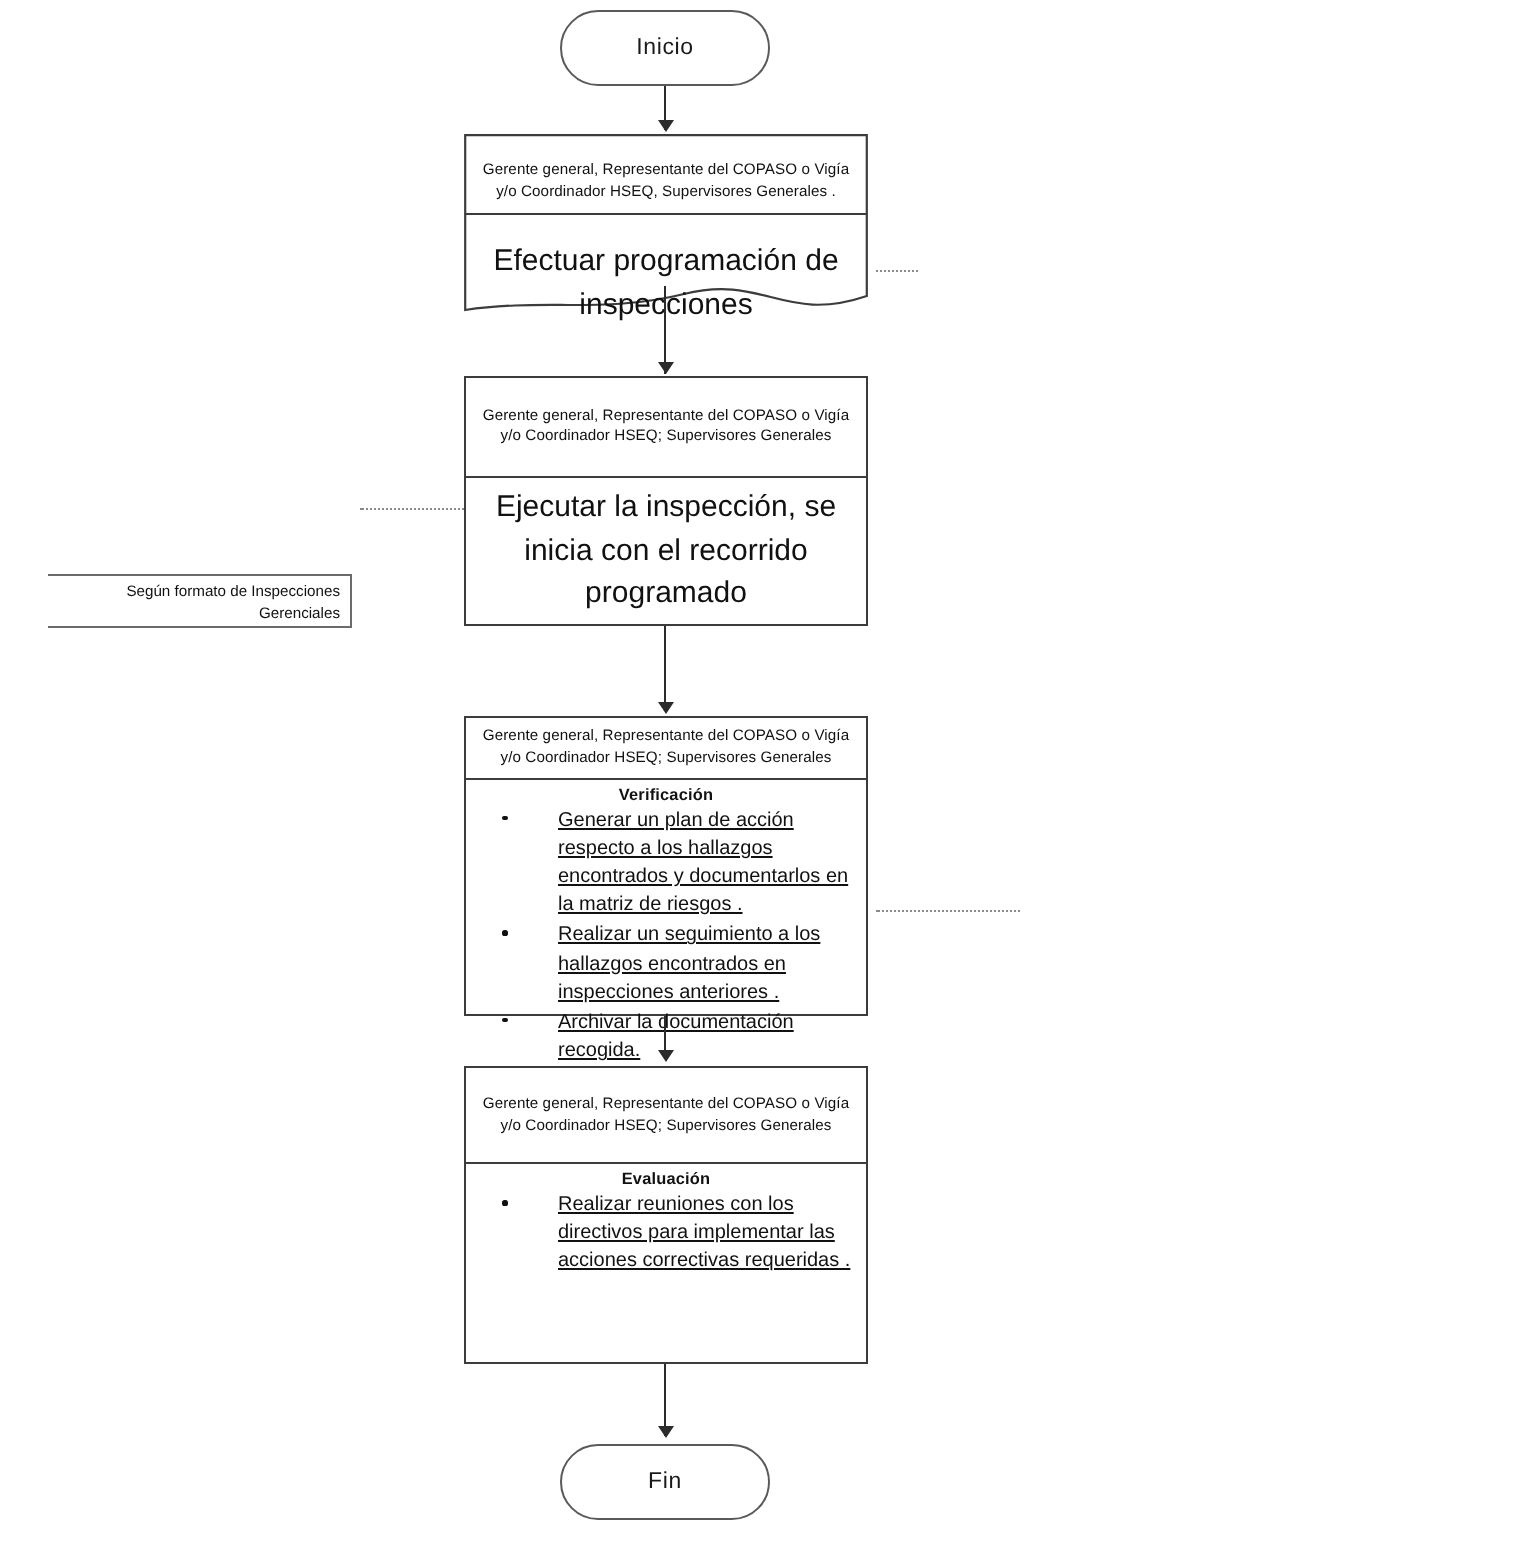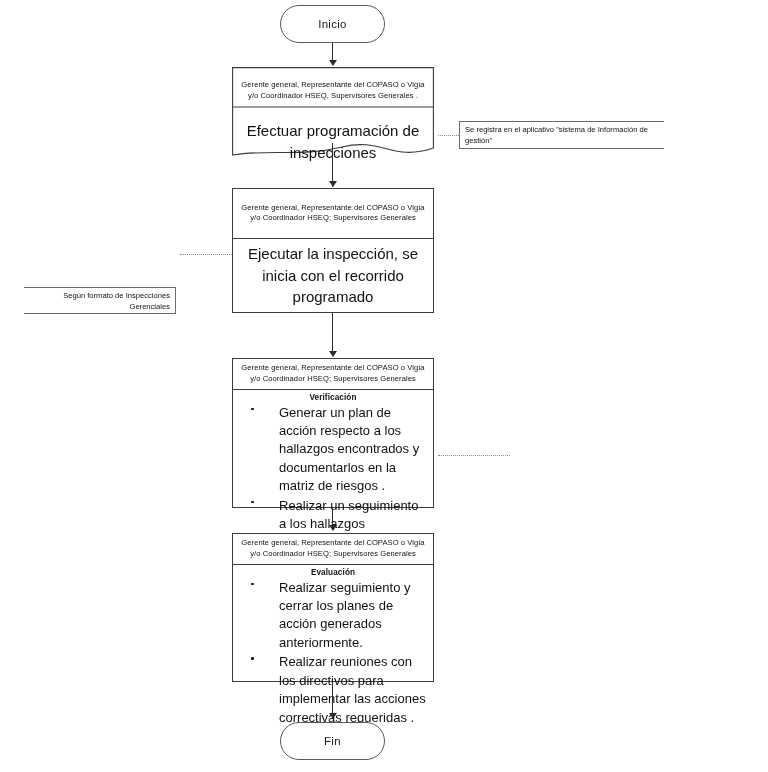--- a/index.html
+++ b/index.html
@@ -77,25 +77,26 @@
     margin-bottom: 2px;
     letter-spacing: .1px;
   }
   .bullets {
     margin: 0;
     padding: 0;
     list-style: none;
   }
   .bullets li {
     position: relative;
-    font-size: 13px;
+    font-size: 10px;
     line-height: 1.42;
     padding-left: 40px;
     margin-bottom: 1px;
     color: #111;
+    text-decoration: underline;
   }
   .bullets li::before {
     content: "";
     position: absolute;
     left: 12px;
     top: 4px;
     width: 2.6px;
     height: 2.6px;
     background: #111;
     border-radius: 50%;
@@ -187,23 +188,20 @@
     <div class="doc-content" style="height:98px;">
       <div class="pbox-head" style="height:40px; border-bottom:none; display:flex; align-items:center; justify-content:center;">Gerente general, Representante del COPASO o Vigía y/o Coordinador HSEQ, Supervisores Generales .</div>
       <div class="pbox-body" style="height:40px; justify-content:flex-start; padding-top:5px;">
         <div class="body-center">Efectuar programación de inspecciones</div>
       </div>
     </div>
   </div>
 
   <div class="dotline" style="left:438px; top:135px; width:21px;"></div>
 
-  <div class="note note-left-bracket" style="left:459px; top:121px; width:205px; height:28px;">
-    <span>Se registra en el aplicativo "sistema de Información de gestión"</span>
-  </div>
 
   <div class="vline" style="left:332px; top:143px; height:44px;"></div>
   <div class="arrowhead" style="left:328.5px; top:181px;"></div>
 
   <div class="node pbox" style="left:232px; top:188px; width:202px; height:125px;">
     <div class="pbox-head" style="height:49px; display:flex; align-items:center; justify-content:center;">Gerente general, Representante del COPASO o Vigía y/o Coordinador HSEQ; Supervisores Generales</div>
     <div class="pbox-body">
       <div class="body-center">Ejecutar la inspección, se inicia con el recorrido programado</div>
     </div>
   </div>
@@ -232,21 +230,20 @@
 
 
   <div class="vline" style="left:332px; top:508px; height:19px;"></div>
   <div class="arrowhead" style="left:328.5px; top:525px;"></div>
 
   <div class="node pbox" style="left:232px; top:533px; width:202px; height:149px;">
     <div class="pbox-head" style="height:39px; display:flex; align-items:center; justify-content:center;">Gerente general, Representante del COPASO o Vigía y/o Coordinador HSEQ; Supervisores Generales</div>
     <div class="pbox-body" style="justify-content:flex-start; padding-top:3px;">
       <div class="body-title">Evaluación</div>
       <ul class="bullets">
-        <li>Realizar seguimiento y cerrar los planes de acción generados anteriormente.</li>
         <li>Realizar reuniones con los directivos para implementar las acciones correctivas requeridas .</li>
       </ul>
     </div>
   </div>
 
   <div class="vline" style="left:332px; top:682px; height:36px;"></div>
   <div class="arrowhead" style="left:328.5px; top:713px;"></div>
 
   <div class="node terminator" style="left:280px; top:722px; width:105px; height:38px;">
     <span>Fin</span>

